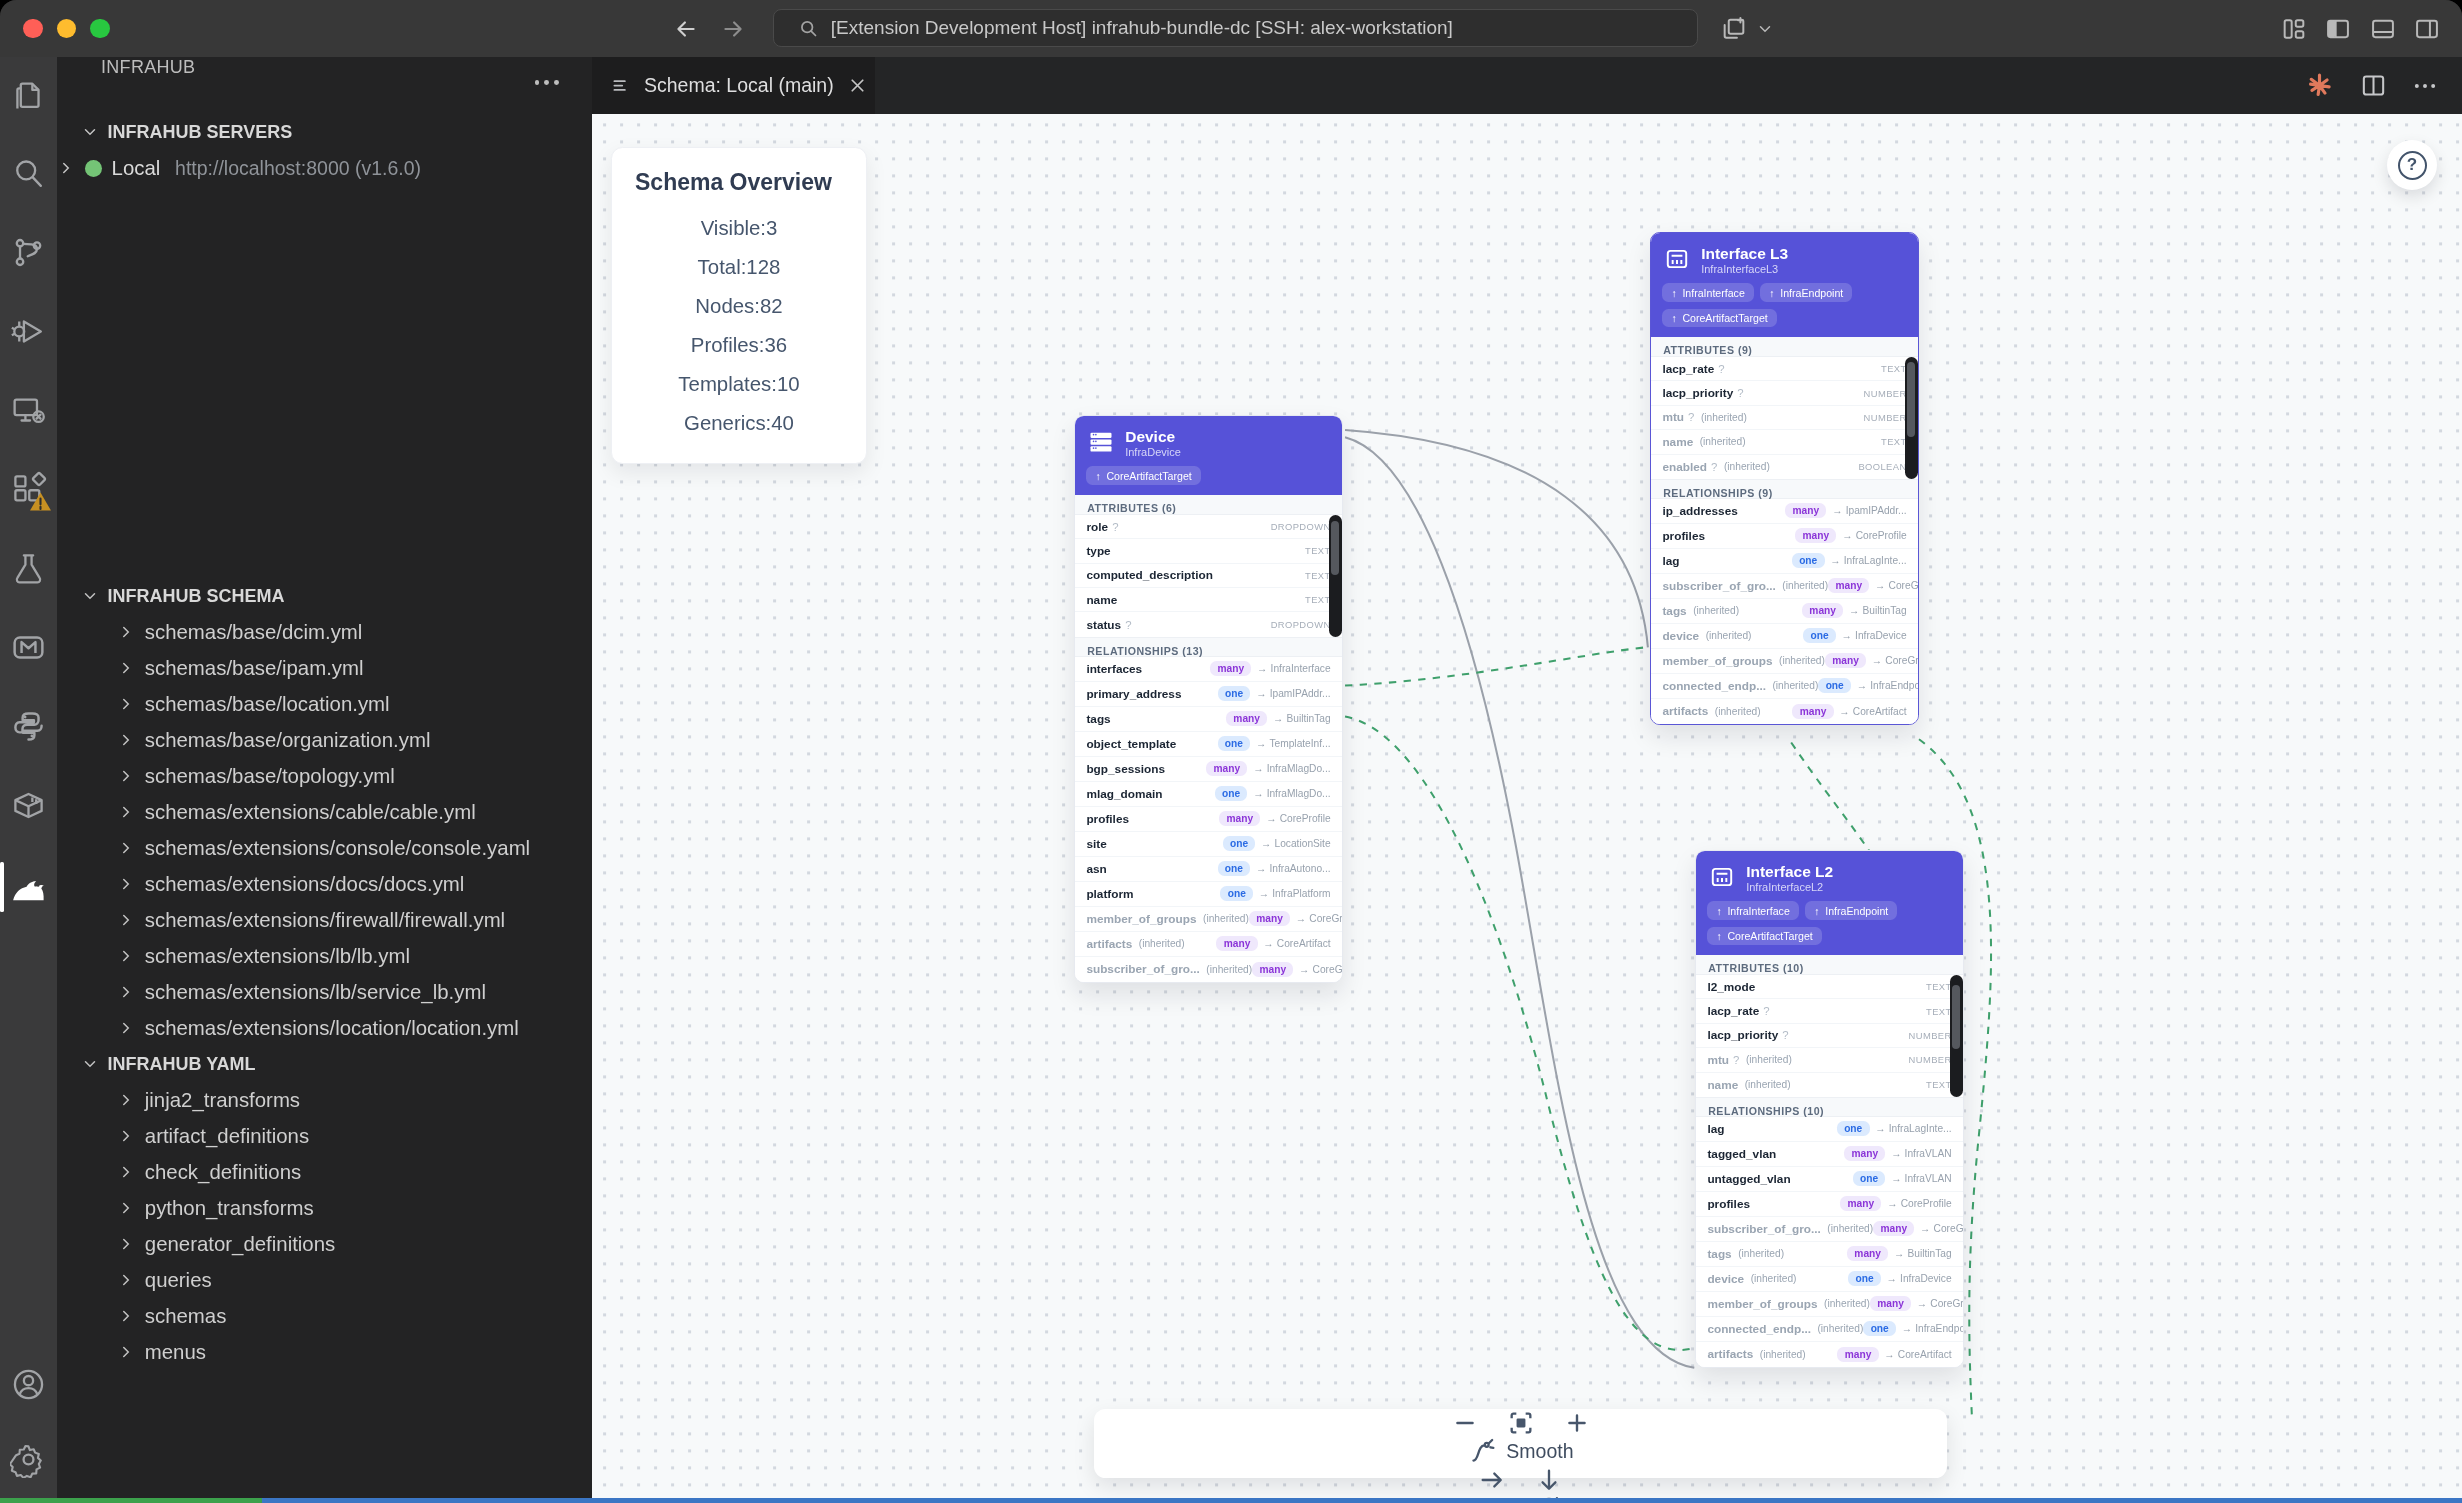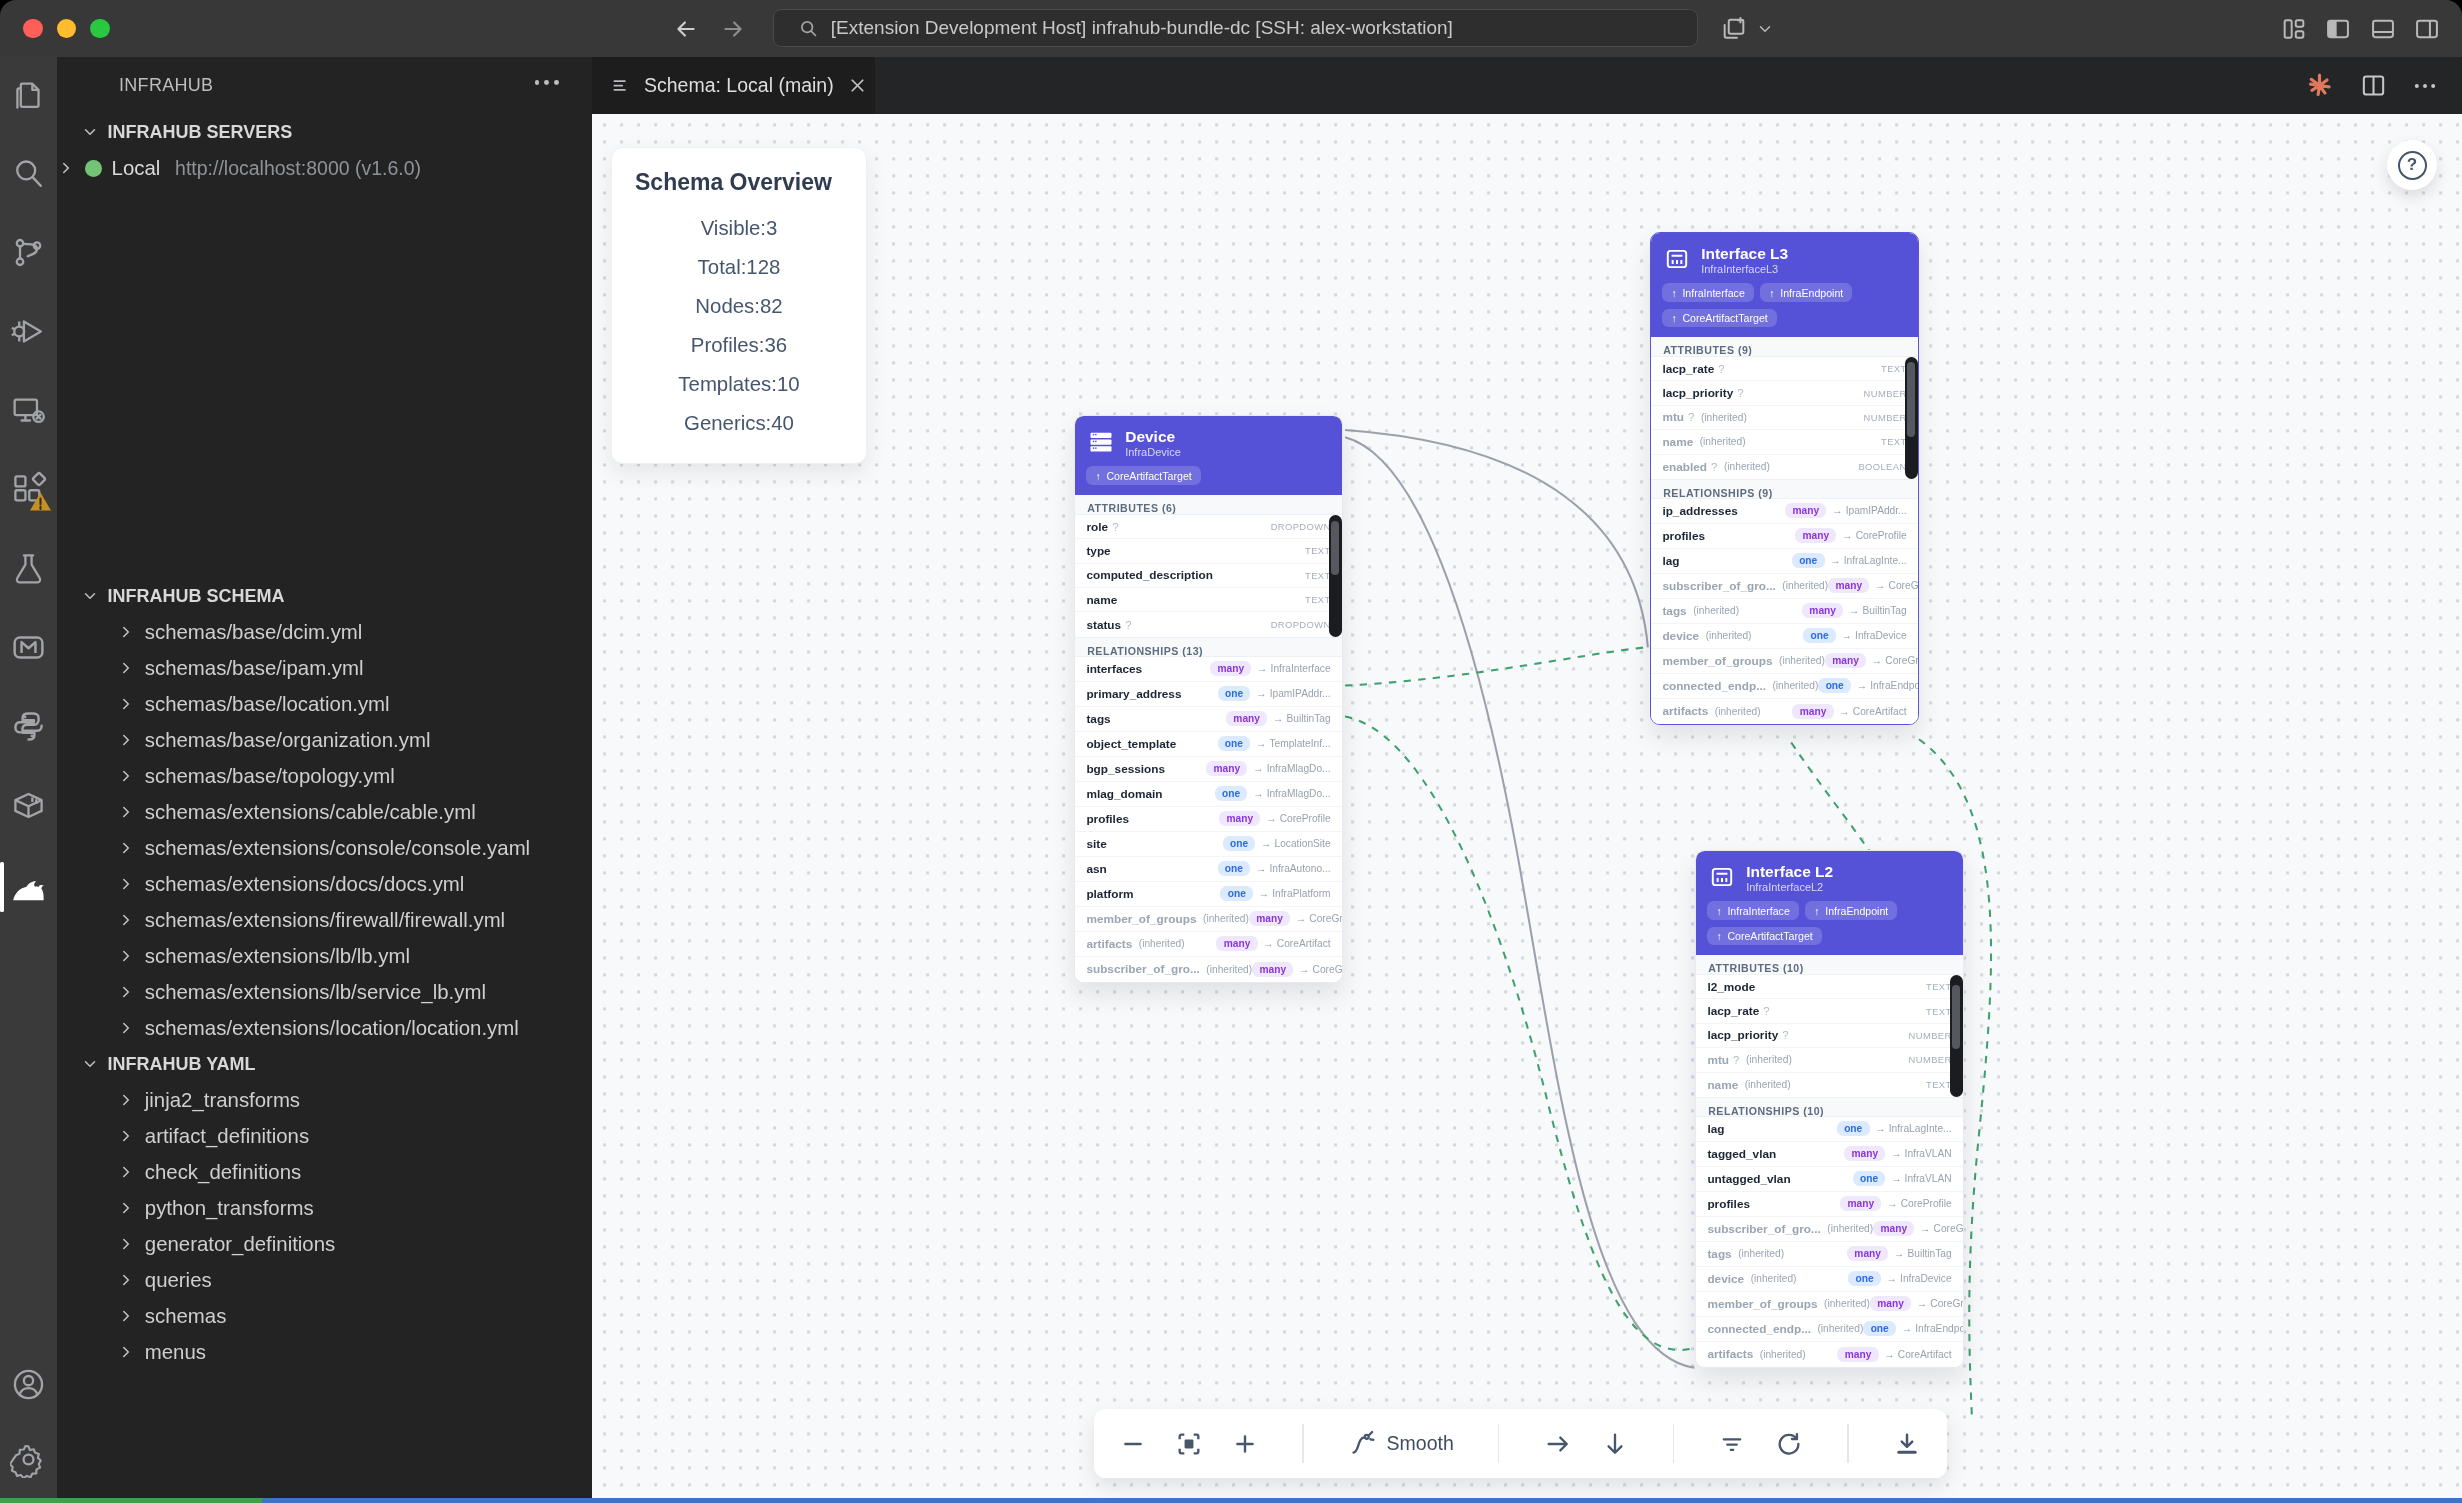--- a/index.html
+++ b/index.html
@@ -22,21 +22,21 @@
 
   
   .activitybar { flex:0 0 57px; background:#3a3a3b; position:relative; }
   .ab-item { position:absolute; left:0; width:57px; height:57px; display:flex; align-items:center; justify-content:center; color:#a2a4a7; }
   .ab-item.active { color:#ffffff; }
   .ab-item.active::before { content:""; position:absolute; left:0; top:3.3px; width:4.1px; height:50px; background:#ffffff; border-radius:1.6px; }
   .ab-badge { position:absolute; right:4.9px; bottom:6.5px; }
 
   
   .sidebar { flex:0 0 535px; background:#232324; color:#cfcfcf; overflow:hidden; }
-  .sb-title { height:57px; display:flex; align-items:center; padding-left:62px; font-size:18px; color:#bdbdbd; letter-spacing:0.3px; position:relative; }
+  .sb-title { height:57px; display:flex; align-items:flex-start; padding-left:44px; font-size:18px; color:#bdbdbd; letter-spacing:0.3px; position:relative; }
   .sb-more { position:absolute; right:33px; top:23px; display:flex; gap:4.9px; }
   .sb-more i { width:4.9px; height:4.9px; border-radius:50%; background:#bdbdbd; }
   .pane-head { height:36px; display:flex; align-items:center; gap:8.1px; padding-left:24.4px; font-weight:bold; font-size:18px; color:#d8d8d8; white-space:nowrap; }
   .server-row { height:36px; display:flex; align-items:center; gap:9.8px; white-space:nowrap; }
   .status-dot { width:17px; height:17px; border-radius:50%; background:#74c476; }
   .server-name { color:#dadada; font-size:20.4px; }
   .server-detail { color:#8f9399; font-size:19.5px; margin-left:4.9px; }
   .sb-spacer { height:392px; }
   .tree-row { height:36px; display:flex; align-items:center; padding-left:60px; gap:9.8px; white-space:nowrap; font-size:20.4px; color:#cfcfcf; }
   .chev { color:#c2c2c2; display:flex; }
@@ -83,21 +83,21 @@
   .pill { margin-left:auto; border-radius:6.5px; padding:2px 7.3px; font-size:10.2px; font-weight:700; }
   .pill.many { background:#efe8fc; color:#8b35d8; }
   .pill.one { background:#dbeafe; color:#2b6be4; }
   .target { color:#98a2ae; font-size:10.2px; margin-left:5.7px; display:flex; gap:3.3px; white-space:nowrap; }
   .sb-dark { position:absolute; top:0; right:0; width:13px; background:#1b1c1f; border-radius:6.5px; z-index:3; }
   .sb-thumb { position:absolute; left:2.4px; width:8.1px; border-radius:4.1px; background:#55585e; }
 
   
   .help-btn { position:absolute; left:1795px; top:26px; width:50px; height:50px; border-radius:50%; background:#fff; box-shadow:0 6.5px 16.3px rgba(2,6,23,.12); display:flex; align-items:center; justify-content:center; }
   .help-ring { width:29px; height:29px; border:2.8px solid #43546b; border-radius:50%; display:flex; align-items:center; justify-content:center; font-size:17px; font-weight:800; color:#43546b; }
-  .gtoolbar { position:absolute; left:502px; top:1295px; width:853px; height:69px; background:#fff; border-radius:11.4px; box-shadow:0 8.1px 21px rgba(2,6,23,.10); display:flex; align-items:center; justify-content:space-between; padding:0 26px; color:#47566b; }
+  .gtoolbar { position:absolute; left:502px; top:1295px; width:853px; height:69px; background:#fff; border-radius:11.4px; box-shadow:0 8.1px 21px rgba(2,6,23,.10); display:flex; align-items:center; justify-content:space-between; padding:0 26px; color:#47566b;flex-direction:column; }
   .gt-group { display:flex; align-items:center; gap:29px; }
   .gt-btn { display:flex; align-items:center; justify-content:center; gap:9.8px; color:#47566b; }
   .gt-div { width:1.6px; height:39px; background:#e4e8ee; }
   .smooth-label { font-size:19.5px; color:#3f4c5f; }
 
   
   .strip { flex:0 0 4.9px; display:flex; }
   .strip .g { width:262px; background:#3ca14c; }
   .strip .b { flex:1; background:#3b76c4; }
 

